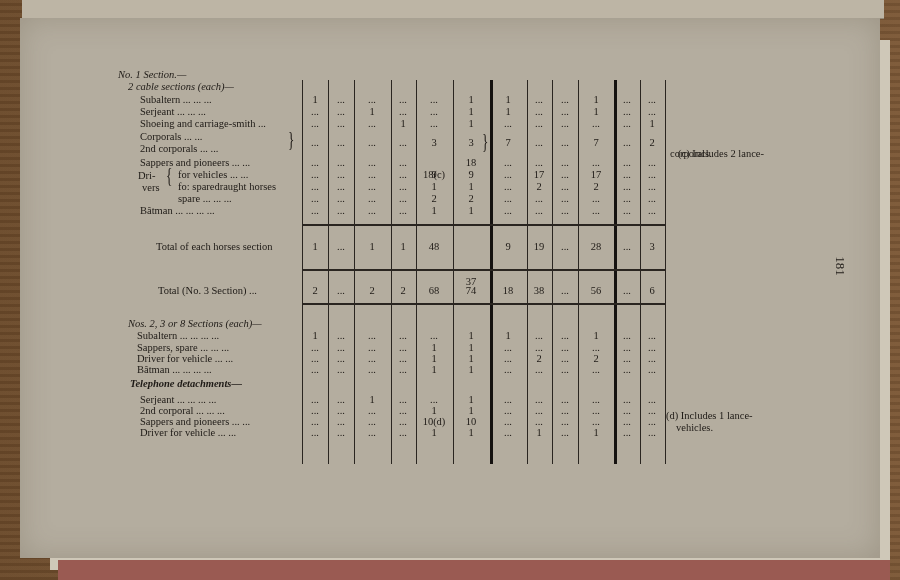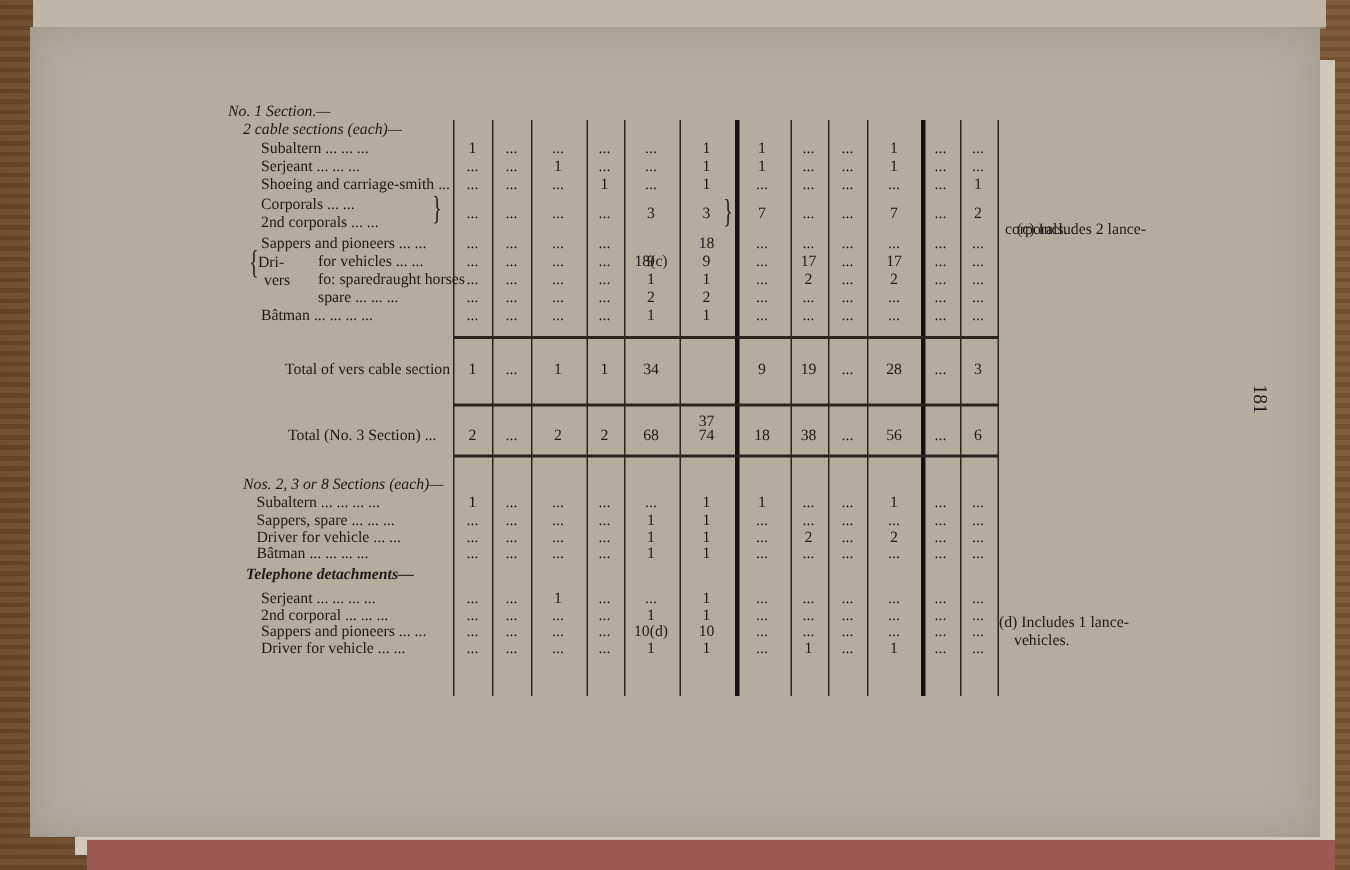--- a/index.html
+++ b/index.html
@@ -9,21 +9,21 @@
   .wood-stripes{position:absolute;inset:0;background:repeating-linear-gradient(0deg,rgba(0,0,0,0.08) 0 3px,rgba(255,255,255,0.03) 3px 7px);}
   .top-page{position:absolute;left:22px;top:0;width:862px;height:18px;background:#bdb5a5;border-bottom:1px solid #8f8676;}
   .under-page{position:absolute;left:50px;top:40px;width:840px;height:530px;background:#cfc8b8;}
   .cover-edge{position:absolute;left:58px;top:560px;width:832px;height:20px;background:#9a5a52;}
   .page{position:absolute;left:20px;top:18px;width:860px;height:540px;background:#b4ad9f;
     box-shadow:inset 0 0 30px rgba(90,80,60,0.25);}
   .page-num{position:absolute;left:810px;top:240px;font-size:13px;transform:rotate(90deg);transform-origin:center;}
   .vline{position:absolute;top:62px;height:384px;width:1px;background:#2a2520;}
   .vline.thick{width:2.5px;background:#151210;}
   .hline{position:absolute;height:1.5px;background:#2a2520;}
-  .txt{position:absolute;font-size:10.5px;white-space:nowrap;line-height:12px;margin-left:34px;}
+  .txt{position:absolute;font-size:10.5px;white-space:nowrap;line-height:12px;}
   .it{font-style:italic;}
   .cell{position:absolute;font-size:10.5px;text-align:center;line-height:12px;white-space:nowrap;}
   .brace{position:absolute;font-size:22px;line-height:22px;transform:scaleX(0.6);}
   .note{position:absolute;font-size:10.5px;line-height:12px;}
 </style>
 </head>
 <body>
 
 <div class="wood-stripes"></div>
 <div class="under-page"></div>
@@ -170,26 +170,26 @@
       <div class="cell" style="left: 502px; top: 187px; width: 34px;">...</div>
       <div class="cell" style="left: 528px; top: 187px; width: 34px;">...</div>
       <div class="cell" style="left: 559px; top: 187px; width: 34px;">...</div>
       <div class="cell" style="left: 590px; top: 187px; width: 34px;">...</div>
       <div class="cell" style="left: 615px; top: 187px; width: 34px;">...</div>
       <div class="txt" style="left: 118px; top: 152px;">Dri-</div>
       <div class="txt" style="left: 122px; top: 164px;">vers</div>
       <div class="brace" style="left: 144px; top: 146px;">{</div>
       <div class="brace" style="left: 266px; top: 110px;">}</div>
       <div class="brace" style="left: 460px; top: 112px;">}</div>
-      <div class="txt" style="left: 136px; top: 223px;">Total of vers cable section</div>
+      <div class="txt" style="left: 136px; top: 223px;">Total of each horses section</div>
       <div class="cell" style="left: 278px; top: 223px; width: 34px;">1</div>
       <div class="cell" style="left: 304px; top: 223px; width: 34px;">...</div>
       <div class="cell" style="left: 335px; top: 223px; width: 34px;">1</div>
       <div class="cell" style="left: 366px; top: 223px; width: 34px;">1</div>
-      <div class="cell" style="left: 397px; top: 223px; width: 34px;">34</div>
+      <div class="cell" style="left: 397px; top: 223px; width: 34px;">48</div>
       <div class="cell" style="left: 434px; top: 223px; width: 34px; margin-top: 35px;">37</div>
       <div class="cell" style="left: 471px; top: 223px; width: 34px;">9</div>
       <div class="cell" style="left: 502px; top: 223px; width: 34px;">19</div>
       <div class="cell" style="left: 528px; top: 223px; width: 34px;">...</div>
       <div class="cell" style="left: 559px; top: 223px; width: 34px;">28</div>
       <div class="cell" style="left: 590px; top: 223px; width: 34px;">...</div>
       <div class="cell" style="left: 615px; top: 223px; width: 34px;">3</div>
       <div class="txt" style="left: 138px; top: 267px;">Total (No. 3 Section)      ...</div>
       <div class="cell" style="left: 278px; top: 267px; width: 34px;">2</div>
       <div class="cell" style="left: 304px; top: 267px; width: 34px;">...</div>

